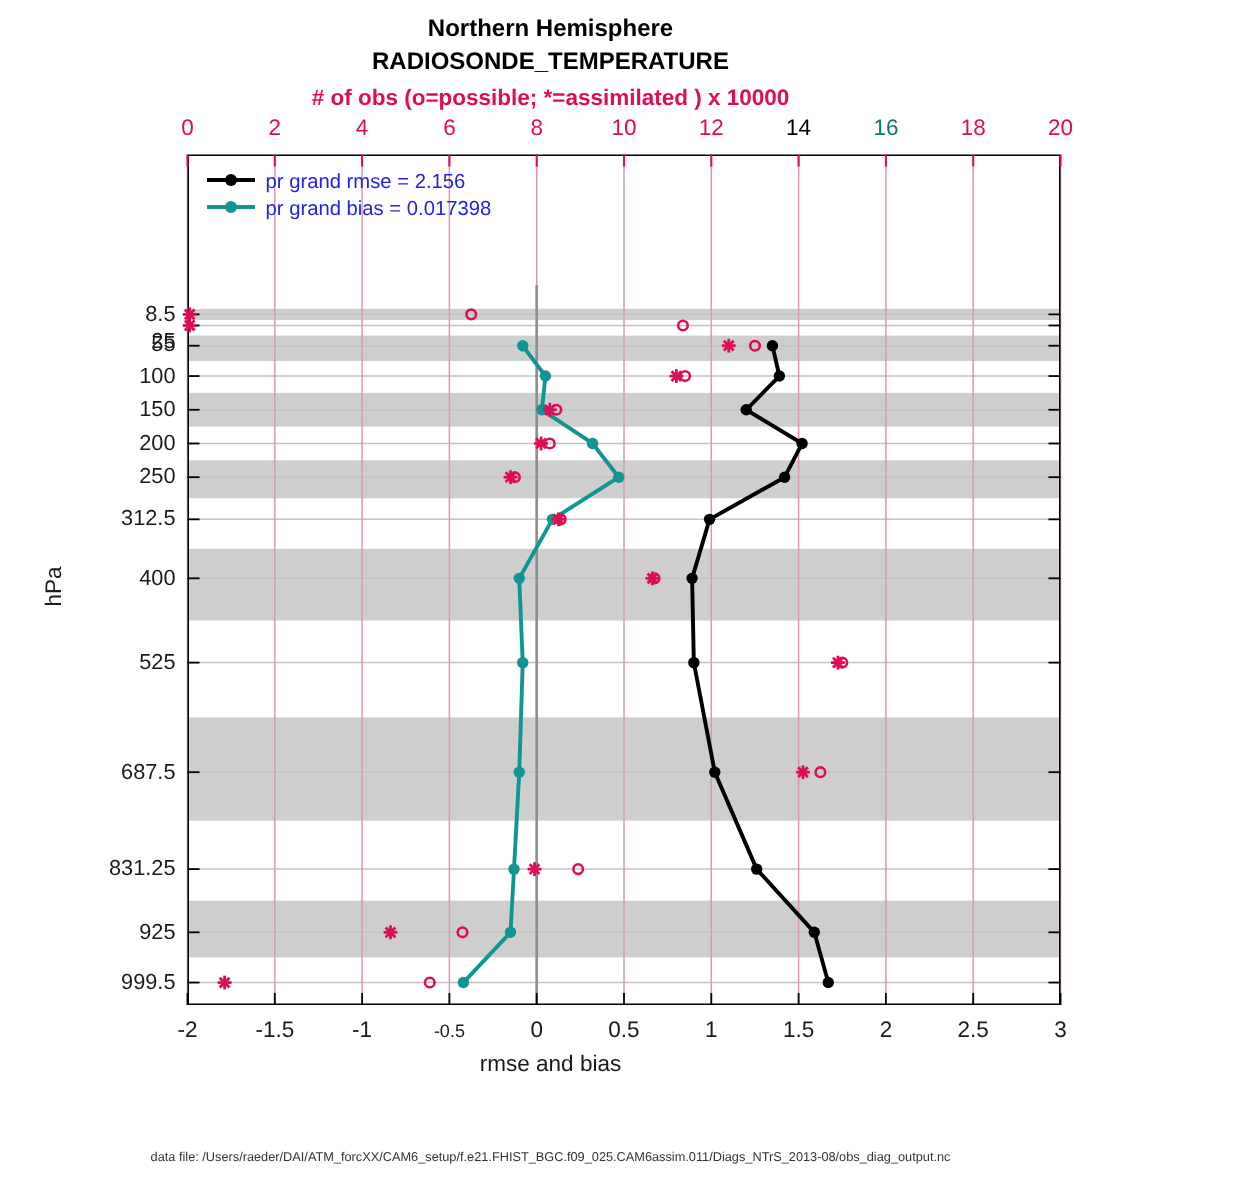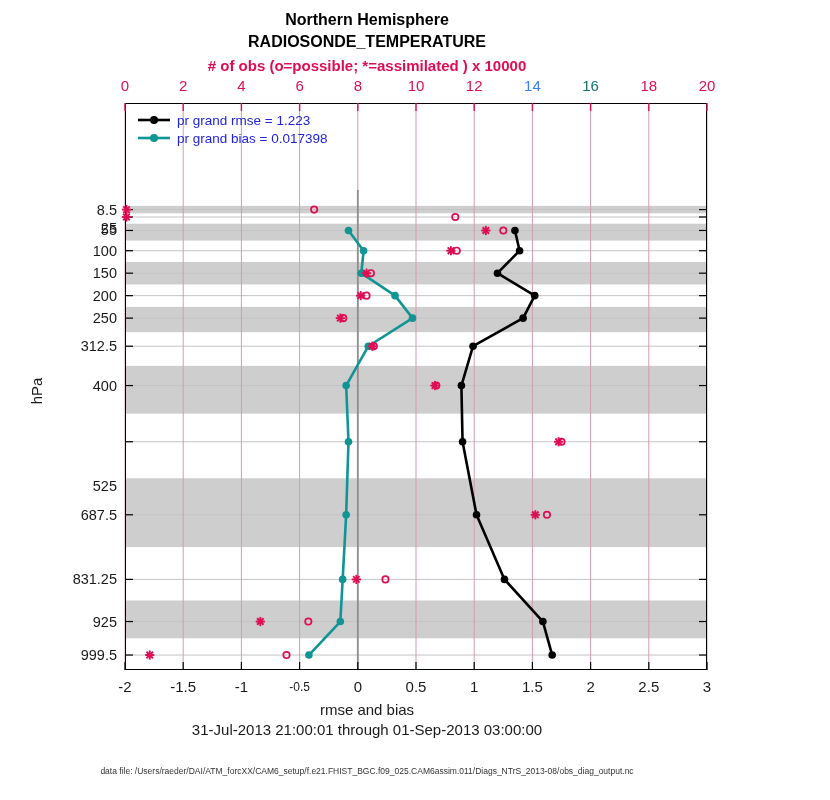--- a/index.html
+++ b/index.html
@@ -252,40 +252,40 @@
         </g>
       </svg>
   </div>
 
   <div class="legend">
     <div class="legend-row">
       <svg width="34" height="14" class="lg-sample">
           <line x1="1" y1="7" x2="33" y2="7" stroke="#000000" stroke-width="2.6"></line>
           <circle cx="17" cy="7" r="4" fill="#000000"></circle>
         </svg>
-      <span class="legend-text">pr grand rmse = 1.223</span>
+      <span class="legend-text">pr grand rmse = 2.156</span>
     </div>
     <div class="legend-row">
       <svg width="34" height="14" class="lg-sample">
           <line x1="1" y1="7" x2="33" y2="7" stroke="#0f9593" stroke-width="2.6"></line>
           <circle cx="17" cy="7" r="4" fill="#0f9593"></circle>
         </svg>
       <span class="legend-text">pr grand bias = 0.017398</span>
     </div>
   </div>
 
   <div id="tickLayer">
       <div class="ticklab topax" style="left: 125px; top: 78px; transform: translateX(-50%); color: rgb(222, 13, 84); font-size: 15px;">0</div>
       <div class="ticklab topax" style="left: 183.2px; top: 78px; transform: translateX(-50%); color: rgb(222, 13, 84); font-size: 15px;">2</div>
       <div class="ticklab topax" style="left: 241.4px; top: 78px; transform: translateX(-50%); color: rgb(222, 13, 84); font-size: 15px;">4</div>
       <div class="ticklab topax" style="left: 299.6px; top: 78px; transform: translateX(-50%); color: rgb(222, 13, 84); font-size: 15px;">6</div>
       <div class="ticklab topax" style="left: 357.8px; top: 78px; transform: translateX(-50%); color: rgb(222, 13, 84); font-size: 15px;">8</div>
       <div class="ticklab topax" style="left: 416px; top: 78px; transform: translateX(-50%); color: rgb(222, 13, 84); font-size: 15px;">10</div>
       <div class="ticklab topax" style="left: 474.2px; top: 78px; transform: translateX(-50%); color: rgb(222, 13, 84); font-size: 15px;">12</div>
-      <div class="ticklab topax" style="left: 532.4px; top: 78px; transform: translateX(-50%); color: #3b82f6; font-size: 15px;">14</div>
+      <div class="ticklab topax" style="left: 532.4px; top: 78px; transform: translateX(-50%); color: #000000; font-size: 15px;">14</div>
       <div class="ticklab topax" style="left: 590.6px; top: 78px; transform: translateX(-50%); color: #0f766e; font-size: 15px;">16</div>
       <div class="ticklab topax" style="left: 648.8px; top: 78px; transform: translateX(-50%); color: rgb(222, 13, 84); font-size: 15px;">18</div>
       <div class="ticklab topax" style="left: 707px; top: 78px; transform: translateX(-50%); color: rgb(222, 13, 84); font-size: 15px;">20</div>
       <div class="ticklab " style="left: 125px; top: 679px; transform: translateX(-50%); font-size: 15px;">-2</div>
       <div class="ticklab " style="left: 183.2px; top: 679px; transform: translateX(-50%); font-size: 15px;">-1.5</div>
       <div class="ticklab " style="left: 241.4px; top: 679px; transform: translateX(-50%); font-size: 15px;">-1</div>
       <div class="ticklab " style="left: 299.6px; top: 679px; transform: translateX(-50%); font-size: 12px;">-0.5</div>
       <div class="ticklab " style="left: 357.8px; top: 679px; transform: translateX(-50%); font-size: 15px;">0</div>
       <div class="ticklab " style="left: 416px; top: 679px; transform: translateX(-50%); font-size: 15px;">0.5</div>
       <div class="ticklab " style="left: 474.2px; top: 679px; transform: translateX(-50%); font-size: 15px;">1</div>
@@ -295,24 +295,23 @@
       <div class="ticklab " style="left: 707px; top: 679px; transform: translateX(-50%); font-size: 15px;">3</div>
       <div class="ticklab ytick" style="top: 201.577px;">8.5</div>
       <div class="ticklab ytick" style="top: 220px;">25</div>
       <div class="ticklab ytick" style="top: 222.478px;">55</div>
       <div class="ticklab ytick" style="top: 242.706px;">100</div>
       <div class="ticklab ytick" style="top: 265.181px;">150</div>
       <div class="ticklab ytick" style="top: 287.656px;">200</div>
       <div class="ticklab ytick" style="top: 310.131px;">250</div>
       <div class="ticklab ytick" style="top: 338.225px;">312.5</div>
       <div class="ticklab ytick" style="top: 377.556px;">400</div>
-      <div class="ticklab ytick" style="top: 433.744px; margin-top: 44px;">525</div>
+      <div class="ticklab ytick" style="top: 433.744px;">525</div>
       <div class="ticklab ytick" style="top: 506.787px;">687.5</div>
       <div class="ticklab ytick" style="top: 571.403px;">831.25</div>
       <div class="ticklab ytick" style="top: 613.544px;">925</div>
       <div class="ticklab ytick" style="top: 647.032px; text-align: right;">999.5</div>
     </div>
 
   <div class="ctr x-label">rmse and bias</div>
-  <div class="ctr subtitle">31-Jul-2013 21:00:01 through 01-Sep-2013 03:00:00</div>
   <div class="ctr footer">data file: /Users/raeder/DAI/ATM_forcXX/CAM6_setup/f.e21.FHIST_BGC.f09_025.CAM6assim.011/Diags_NTrS_2013-08/obs_diag_output.nc</div>
 
 </div>
 
 </body></html>

